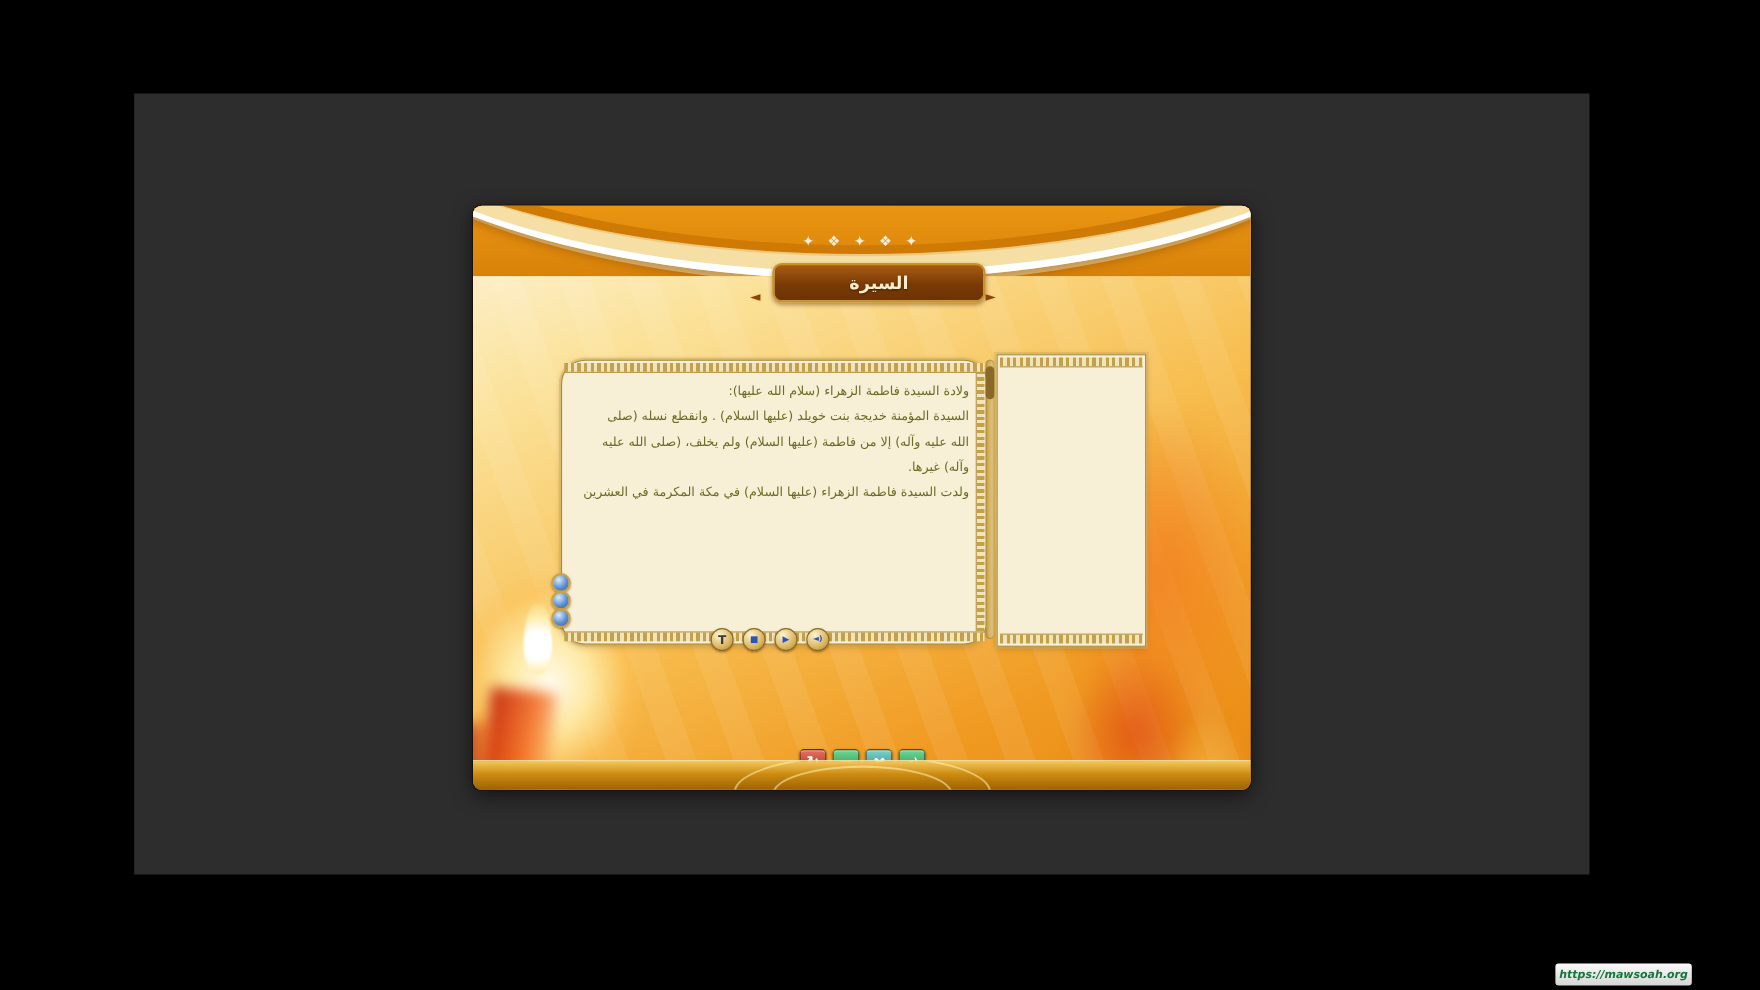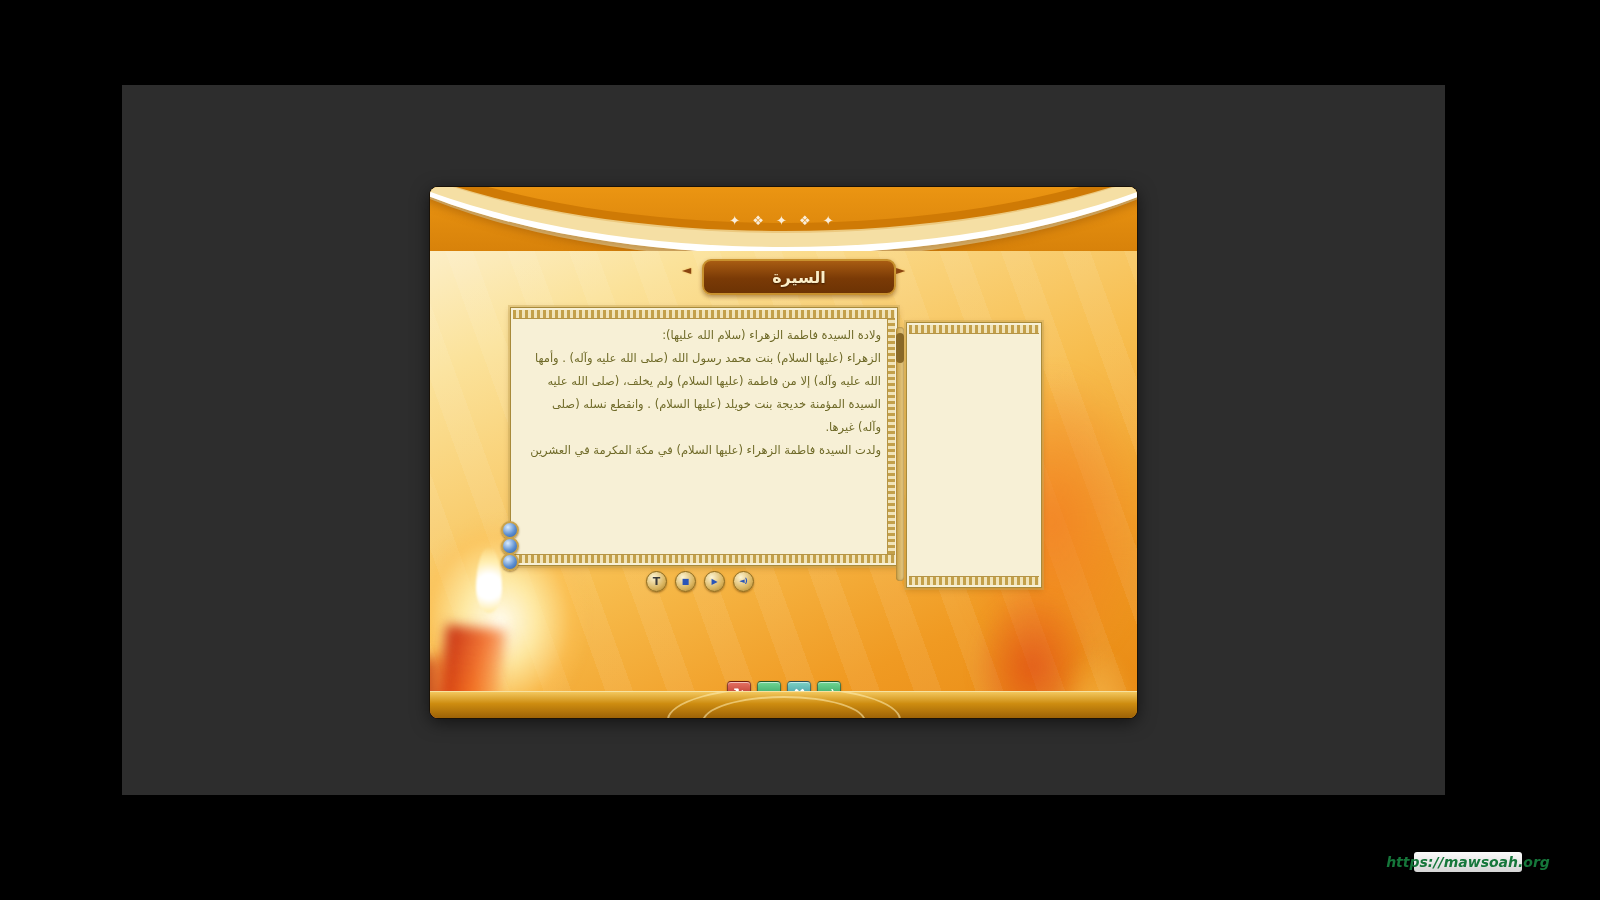--- a/index.html
+++ b/index.html
@@ -50,40 +50,40 @@
   .arc{left:50%;transform:translateX(-50%);width:1050px;height:430px;border-radius:50%;
         background:transparent;box-sizing:content-box;}
   .arc.dark {top:-394px;border-bottom:16px solid #cf7a05;}
   .arc.tan  {top:-386px;border-bottom:28px solid #ecc97f;}
   .arc.tan2 {top:-384px;border-bottom:20px solid #f5dfa4;}
   .arc.white{top:-370px;border-bottom:7px solid #ffffff;box-shadow:0 6px 8px rgba(120,60,0,.35);}
   .ornament{left:0;right:0;top:26px;text-align:center;color:rgba(255,255,255,.85);
         font-size:13px;letter-spacing:4px;}
 
   
-  .banner{left:272px;top:72px;width:190px;height:32px;border-radius:9px;
+  .banner{left:272px;top:52px;width:190px;height:32px;border-radius:9px;
         background:linear-gradient(#a85c12,#7a3a06 55%,#6d3304);
         border:2px solid #c8912e;box-shadow:0 2px 4px rgba(90,40,0,.45);
         display:flex;align-items:center;justify-content:center;text-align:right;}
   .banner .title{color:#fbeec8;font-size:16px;font-weight:bold;text-shadow:0 1px 2px rgba(0,0,0,.5);}
   .banner-tip{top:76px;color:#8a4410;font-size:12px;text-shadow:0 0 2px #e7b44f;}
   .banner-tip.l{left:252px;}
   .banner-tip.r{left:466px;}
 
   
   .panel{background:#f7f0d6;border:1px solid #a88a3a;box-shadow:0 0 0 2px rgba(205,170,90,.45),0 2px 6px rgba(120,70,0,.3);}
   .deco-h{left:2px;right:2px;height:8px;
         background:repeating-linear-gradient(90deg,#c3a04a 0 3px,#f1e4ba 3px 6px);
         border-bottom:1px solid #b59445;}
   .deco-h.bottom{border-bottom:none;border-top:1px solid #b59445;}
   .deco-v{top:11px;bottom:11px;width:7px;right:2px;
         background:repeating-linear-gradient(0deg,#c3a04a 0 3px,#f1e4ba 3px 6px);
         border-left:1px solid #b59445;}
 
-  .main-panel{left:80px;top:120px;width:386px;height:257px;}
+  .main-panel{left:80px;top:140px;width:386px;height:257px;border-radius:22px;}
   .main-text{left:12px;right:16px;top:16px;bottom:14px;direction:rtl;text-align:right;
         color:#6f6a28;font-size:11.5px;line-height:23px;}
   .t-line{white-space:nowrap;overflow:hidden;}
 
   
   .gem{left:71px;width:14px;height:14px;border-radius:50%;
         background:radial-gradient(circle at 35% 30%,#d8ebff,#5d8fd0 55%,#2e5ea8);
         border:2px solid #c9a24a;box-shadow:0 1px 2px rgba(90,50,0,.5);cursor:pointer;}
 
   
@@ -120,24 +120,24 @@
   .tool-x .b{transform:rotate(-45deg);}
 
   
   .bottom-band{left:0;right:0;bottom:0;height:26px;overflow:hidden;
         background:linear-gradient(#f3c75d,#cd8c10 45%,#9d6206);border-top:1px solid #f7e2a0;}
   .ring{left:50%;transform:translateX(-50%);border-radius:50%;border:2px solid rgba(255,238,180,.55);}
   .ring.r1{bottom:-36px;width:230px;height:64px;}
   .ring.r2{bottom:-30px;width:160px;height:48px;}
 
   
-  .watermark{left:1414px;top:852px;width:108px;height:20px;border-radius:3px;
+  .watermark{left:1414px;top:876px;width:124px;height:20px;border-radius:3px;
         background:linear-gradient(#fbfbfb,#d5d5d5);box-shadow:0 1px 2px rgba(0,0,0,.6);
         display:flex;align-items:center;justify-content:center;
-        color:#15763a;font-size:14px;font-weight:bold;font-style:italic;}
+        color:#15763a;font-size:10px;font-weight:bold;font-style:italic;}
 </style>
 </head>
 <body>
 
 <div class="abs screen"></div>
 
 <div class="abs app">
 
   <div class="abs rays"></div>
   <div class="abs glow"></div>
@@ -161,23 +161,22 @@
     <span class="title">السيرة</span>
   </div>
   <div class="abs banner-tip r">►</div>
 
   <div class="abs panel main-panel">
     <div class="abs deco-h" style="top:2px;"></div>
     <div class="abs deco-v"></div>
     <div class="abs deco-h bottom" style="bottom:2px;"></div>
     <div class="abs main-text">
       <div class="t-line">ولادة السيدة فاطمة الزهراء (سلام الله عليها):</div>
-      <div class="t-line">الزهراء (عليها السلام) بنت محمد رسول الله (صلى الله عليه وآله) . وأمها</div>
+      <div class="t-line">السيدة المؤمنة خديجة بنت خويلد (عليها السلام) . وانقطع نسله (صلى</div>
       <div class="t-line">الله عليه وآله) إلا من فاطمة (عليها السلام) ولم يخلف، (صلى الله عليه</div>
-      <div class="t-line">السيدة المؤمنة خديجة بنت خويلد (عليها السلام) . وانقطع نسله (صلى</div>
       <div class="t-line">وآله) غيرها.</div>
       <div class="t-line">ولدت السيدة فاطمة الزهراء (عليها السلام) في مكة المكرمة في العشرين</div>
     </div>
   </div>
 
   <div class="abs gem" style="top:334px;"></div>
   <div class="abs gem" style="top:350px;"></div>
   <div class="abs gem" style="top:366px;"></div>
 
   <div class="abs mbtn" style="left:216px;">

